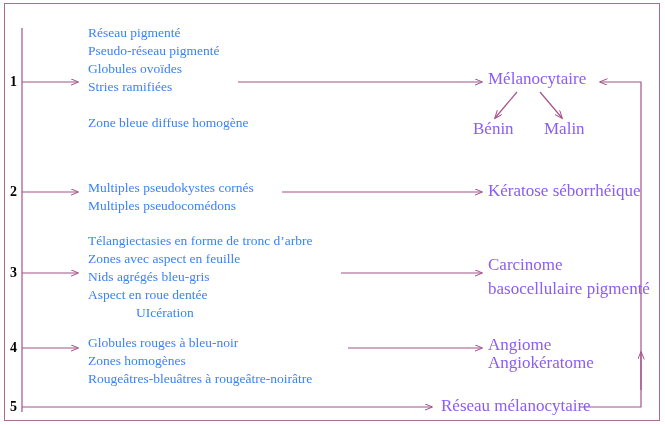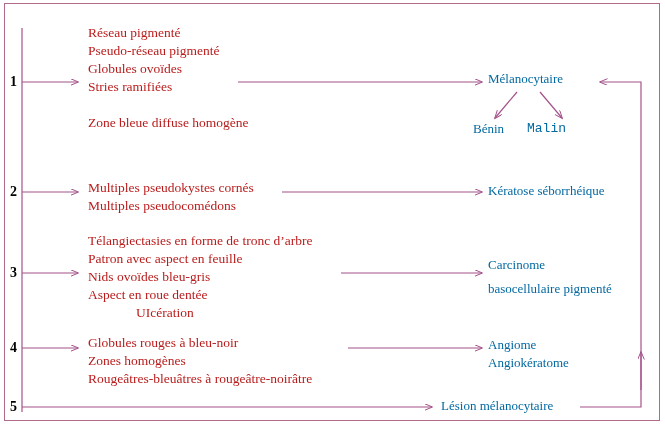--- a/index.html
+++ b/index.html
@@ -30,29 +30,29 @@
     font-size: 14px;
     font-weight: bold;
     font-family: "Liberation Serif", serif;
     color: #000000;
     line-height: 1;
   }
   .txt {
     position: absolute;
     font-size: 13.5px;
     font-family: "Liberation Serif", serif;
-    color: #b91c1c;
+    color: #3b82f6;
     line-height: 18px;
     white-space: nowrap;
   }
   .out {
     position: absolute;
-    font-size: 13px;
+    font-size: 17px;
     font-family: "Liberation Serif", serif;
-    color: #0369a1;
+    color: #8b5cf6;
     line-height: 18px;
     white-space: nowrap;
   }
   svg.lines {
     position: absolute;
     left: 0;
     top: 0;
     width: 665px;
     height: 425px;
     overflow: visible;
@@ -103,35 +103,35 @@
   <div class="step-num" style="left:10px; top:400px;">5</div>
 
   <div class="txt" style="left:88px; top:24px;">Réseau pigmenté</div>
   <div class="txt" style="left:88px; top:42px;">Pseudo-réseau pigmenté</div>
   <div class="txt" style="left:88px; top:60px;">Globules ovoïdes</div>
   <div class="txt" style="left:88px; top:78px;">Stries ramifiées</div>
   <div class="txt" style="left:88px; top:114px;">Zone bleue diffuse homogène</div>
 
   <div class="out" style="left:488px; top:70px;">Mélanocytaire</div>
   <div class="out" style="left:473px; top:120px;">Bénin</div>
-  <div class="out" style="left:527px; top:120px;font-family:Liberation Mono, monospace;">Malin</div>
+  <div class="out" style="left:544px; top:120px;">Malin</div>
 
   <div class="txt" style="left:88px; top:179px;text-align:center;">Multiples pseudokystes cornés</div>
   <div class="txt" style="left:88px; top:197px;">Multiples pseudocomédons</div>
   <div class="out" style="left:488px; top:182px;">Kératose séborrhéique</div>
 
   <div class="txt" style="left:88px; top:232px;">Télangiectasies en forme de tronc d’arbre</div>
-  <div class="txt" style="left:88px; top:250px;">Patron avec aspect en feuille</div>
-  <div class="txt" style="left:88px; top:268px;">Nids ovoïdes bleu-gris</div>
+  <div class="txt" style="left:88px; top:250px;">Zones avec aspect en feuille</div>
+  <div class="txt" style="left:88px; top:268px;">Nids agrégés bleu-gris</div>
   <div class="txt" style="left:88px; top:286px;">Aspect en roue dentée</div>
   <div class="txt" style="left:88px; top:304px;margin-left:48px;">UIcération</div>
   <div class="out" style="left:488px; top:256px;">Carcinome</div>
   <div class="out" style="left:488px; top:280px;">basocellulaire pigmenté</div>
 
   <div class="txt" style="left:88px; top:334px;">Globules rouges à bleu-noir</div>
   <div class="txt" style="left:88px; top:352px;">Zones homogènes</div>
   <div class="txt" style="left:88px; top:370px;">Rougeâtres-bleuâtres à rougeâtre-noirâtre</div>
   <div class="out" style="left:488px; top:336px;">Angiome</div>
   <div class="out" style="left:488px; top:354px;">Angiokératome</div>
 
-  <div class="out" style="left:441px; top:397px;">Lésion mélanocytaire</div>
+  <div class="out" style="left:441px; top:397px;">Réseau mélanocytaire</div>
 
 </div>
 
 </body></html>

